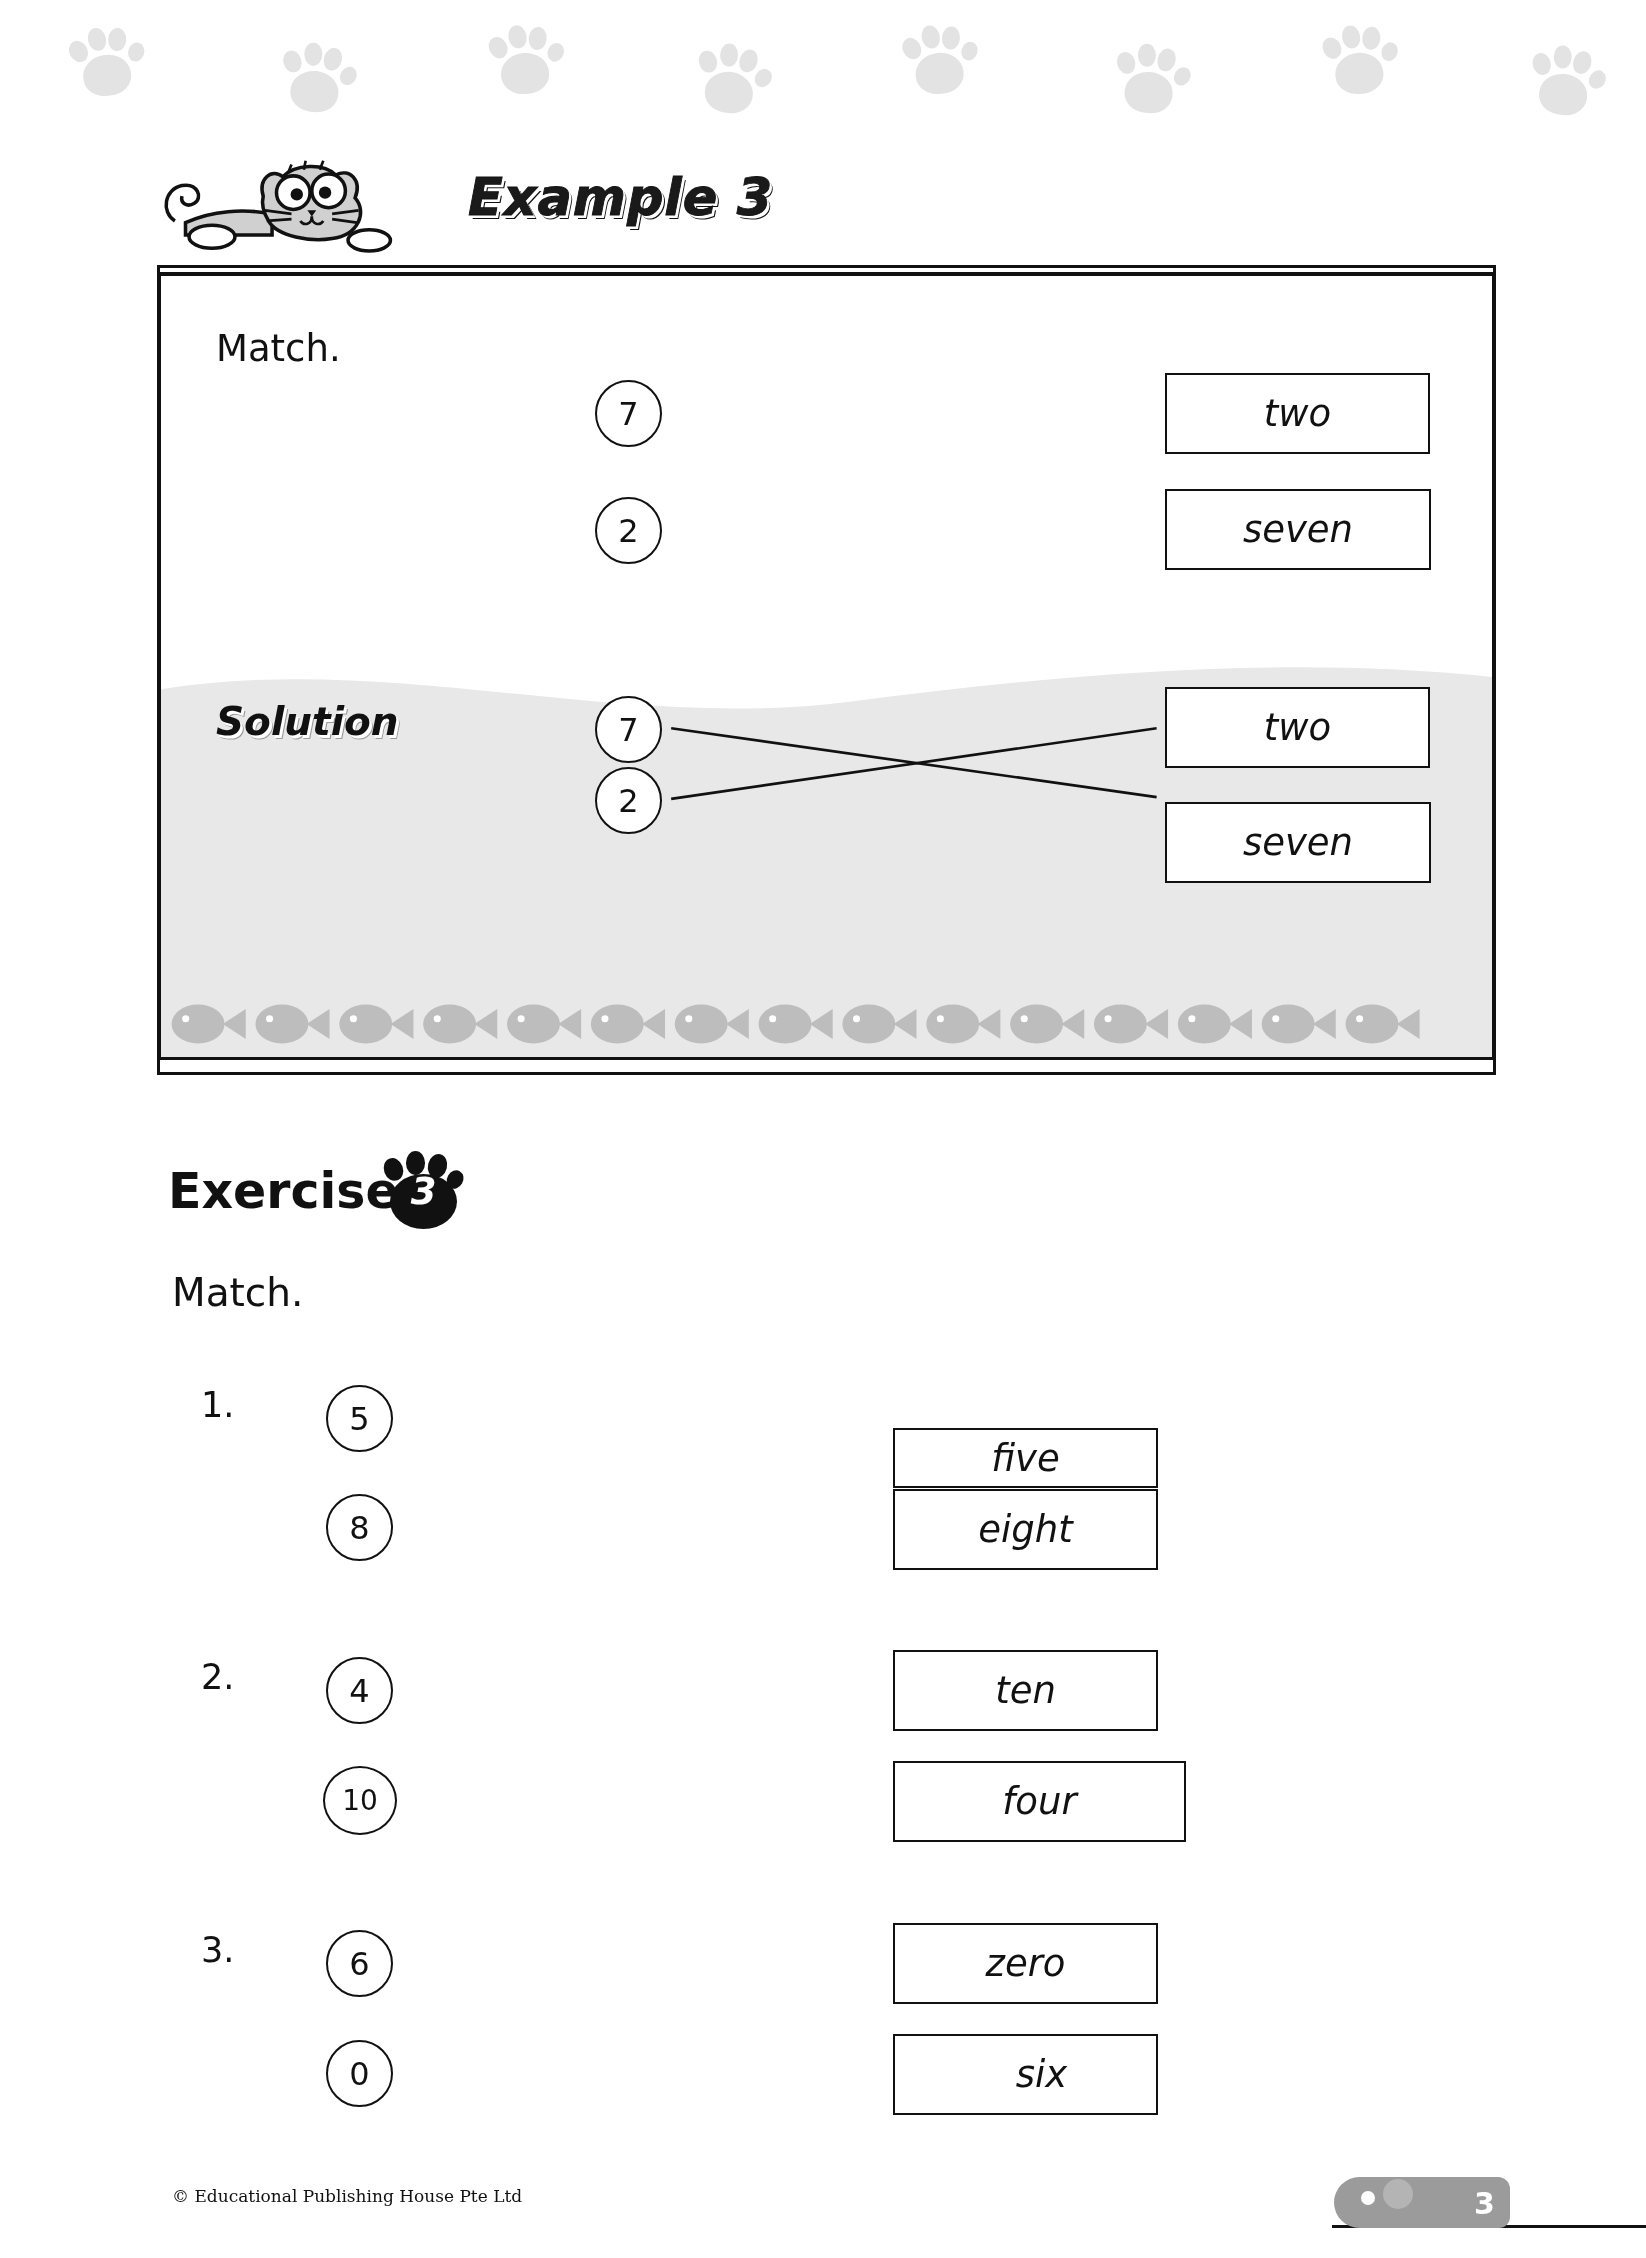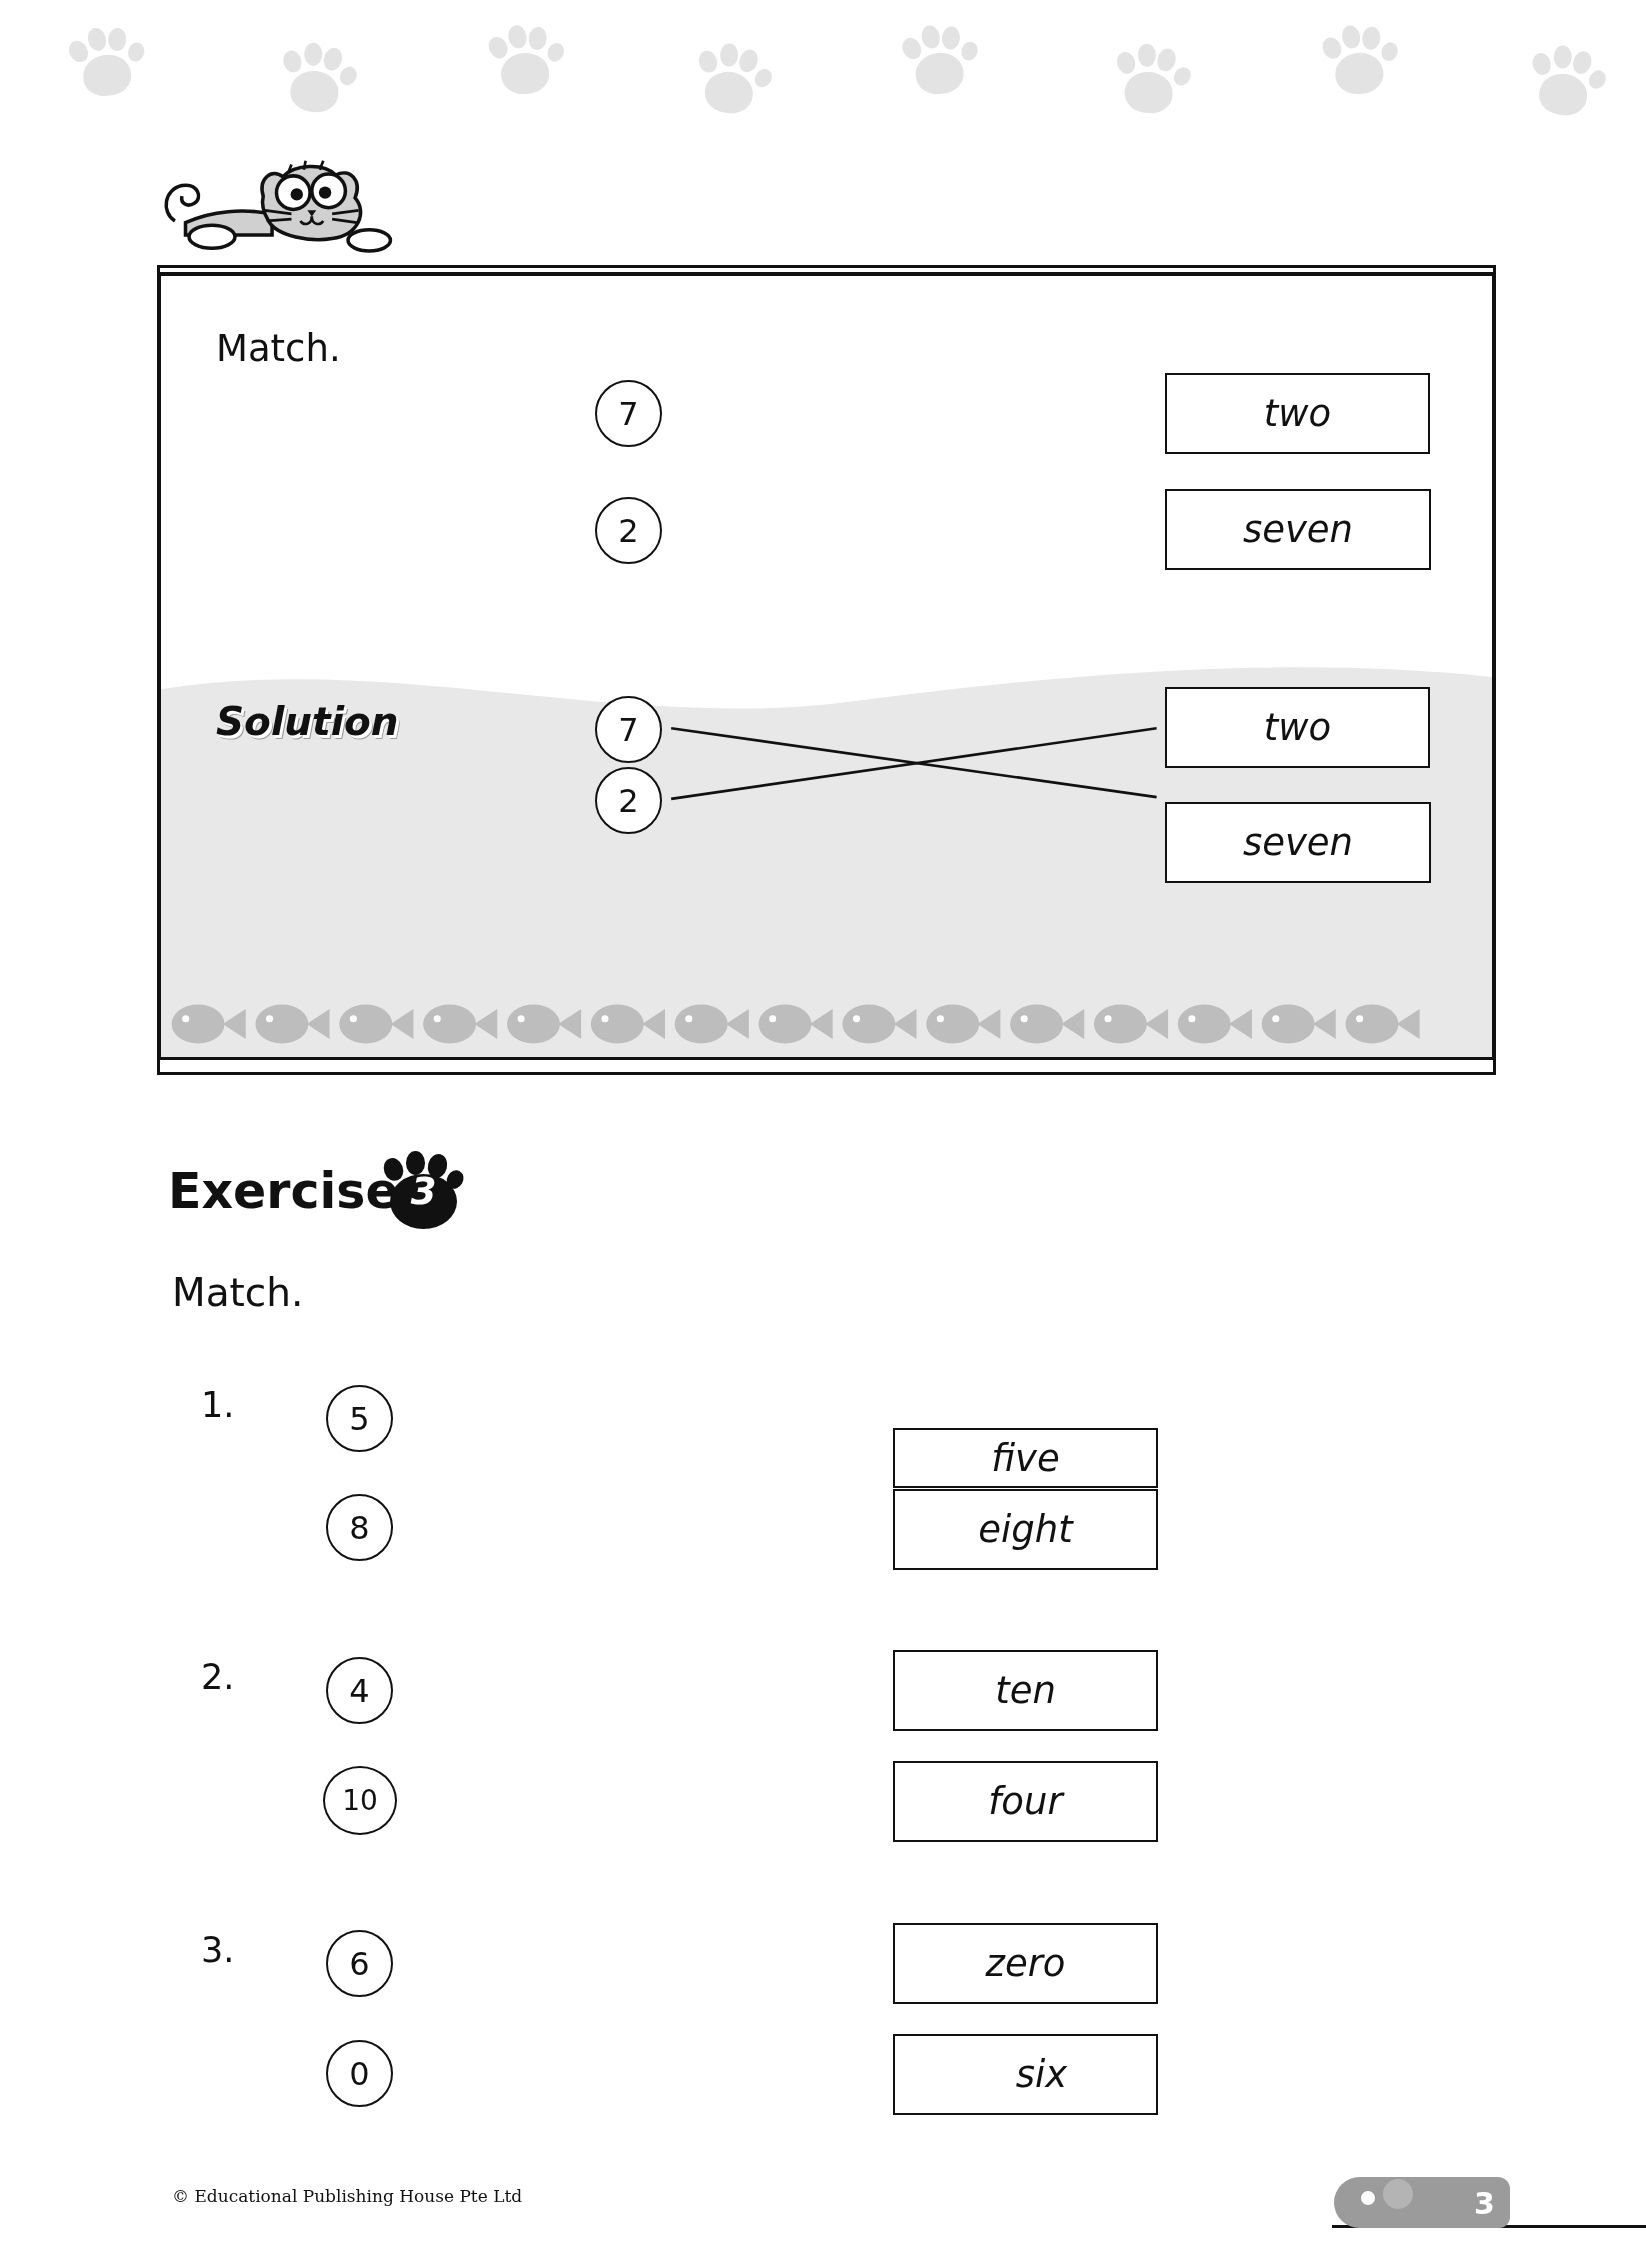--- a/index.html
+++ b/index.html
@@ -363,20 +363,21 @@
     <path d="M168 58 l10 0 l-5 7 z" fill="#111"></path>
     <path d="M173 65 C173 74 164 76 160 70" fill="none" stroke="#111" stroke-width="3"></path>
     <path d="M173 65 C173 74 182 76 186 70" fill="none" stroke="#111" stroke-width="3"></path>
 
     <path d="M150 62 L120 58 M150 68 L122 70 M196 62 L226 58 M196 68 L224 72" fill="none" stroke="#111" stroke-width="3"></path>
 
     <path d="M146 16 L150 6 M164 12 L166 2 M182 12 L186 2" fill="none" stroke="#111" stroke-width="3"></path>
 
     <ellipse cx="238" cy="92" rx="24" ry="12" fill="#fff" stroke="#111" stroke-width="4"></ellipse>
   </svg>
+  <div class="example-title">Example 3</div>
 </div>
 
 <div class="box-bar-top"></div>
 <div class="example-box">
 
   <svg class="solution-area" viewBox="0 0 1508 480" preserveAspectRatio="none">
     <path d="M0 48 C260 6 520 96 780 62 C1040 28 1280 10 1508 34 L1508 480 L0 480 Z" fill="#e8e8e8"></path>
   </svg>
 
   <div class="match-label" style="left:55px; top:51px;">Match.</div>
@@ -496,21 +497,21 @@
 <div class="q-number" style="left:201px; top:1385px;">1.</div>
 <div class="num-circle" style="left:326px; top:1385px; width:67px; height:67px;">5</div>
 <div class="num-circle" style="left:326px; top:1494px; width:67px; height:67px;">8</div>
 <div class="word-box" style="left:893px; top:1428px; width:265px; height:60px;">five</div>
 <div class="word-box" style="left:893px; top:1489px; width:265px; height:81px;">eight</div>
 
 <div class="q-number" style="left:201px; top:1657px;">2.</div>
 <div class="num-circle" style="left:326px; top:1657px; width:67px; height:67px;">4</div>
 <div class="num-circle" style="left:323px; top:1766px; width:74px; height:69px; font-size:28px;">10</div>
 <div class="word-box" style="left:893px; top:1650px; width:265px; height:81px;">ten</div>
-<div class="word-box" style="left:893px; top:1761px; width:265px; height:81px;text-align:right;">four</div>
+<div class="word-box" style="left:893px; top:1761px; width:293px; height:81px;text-align:right;">four</div>
 
 <div class="q-number" style="left:201px; top:1930px;">3.</div>
 <div class="num-circle" style="left:326px; top:1930px; width:67px; height:67px;">6</div>
 <div class="num-circle" style="left:326px; top:2040px; width:67px; height:67px;">0</div>
 <div class="word-box" style="left:893px; top:1923px; width:265px; height:81px;">zero</div>
 <div class="word-box" style="left:893px; top:2034px; width:265px; height:81px;padding-left:32px;">six</div>
 
 <div class="copyright">© Educational Publishing House Pte Ltd</div>
 <div class="footer-rule"></div>
 <div class="mouse-tag">

